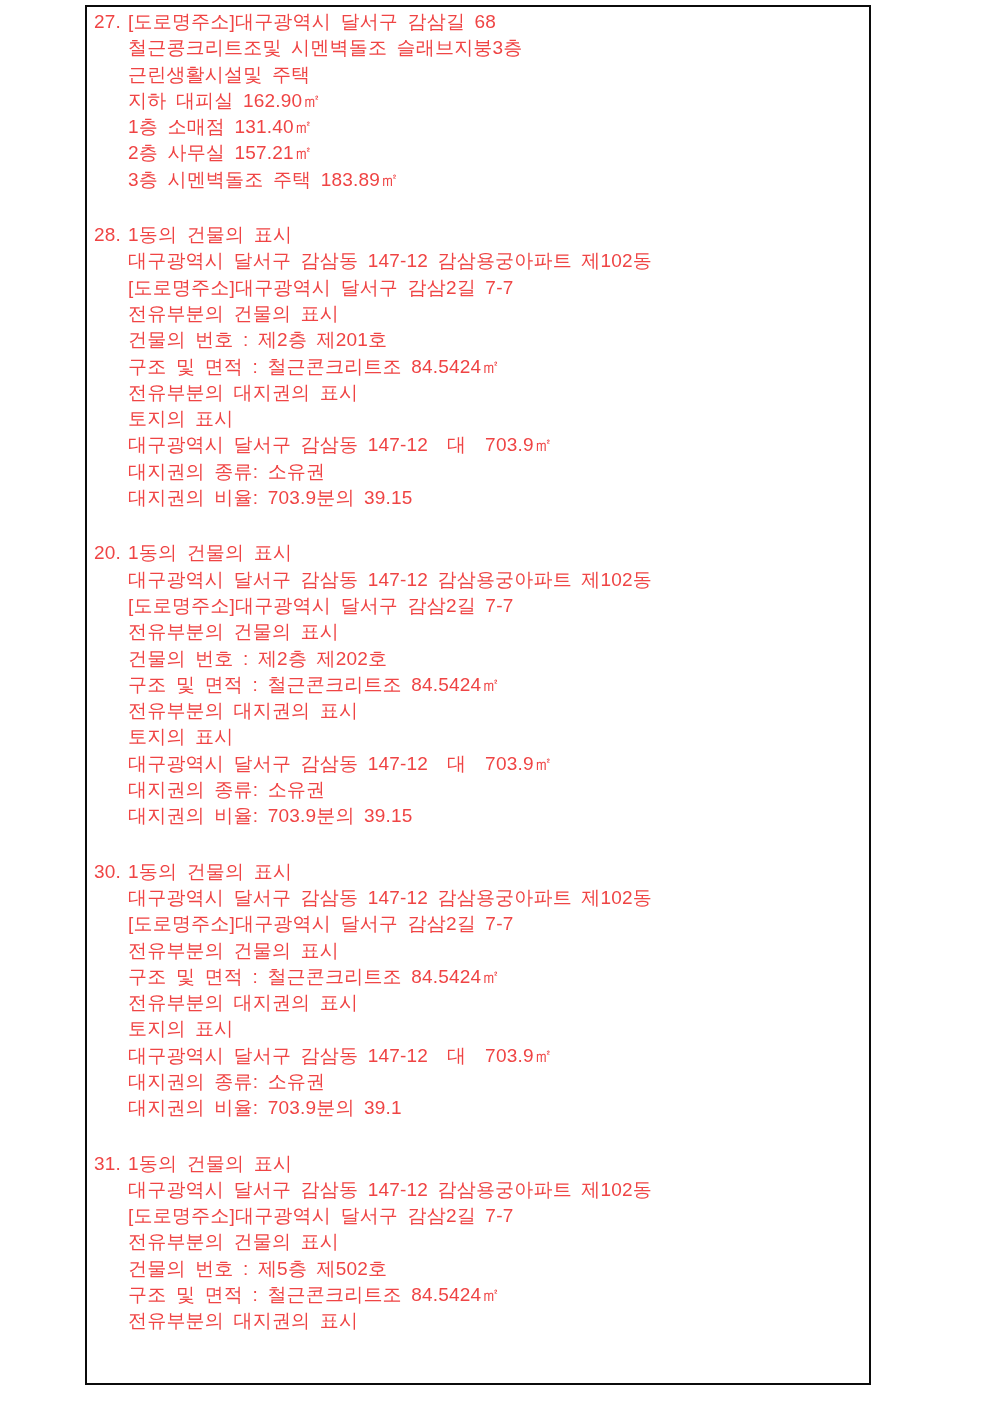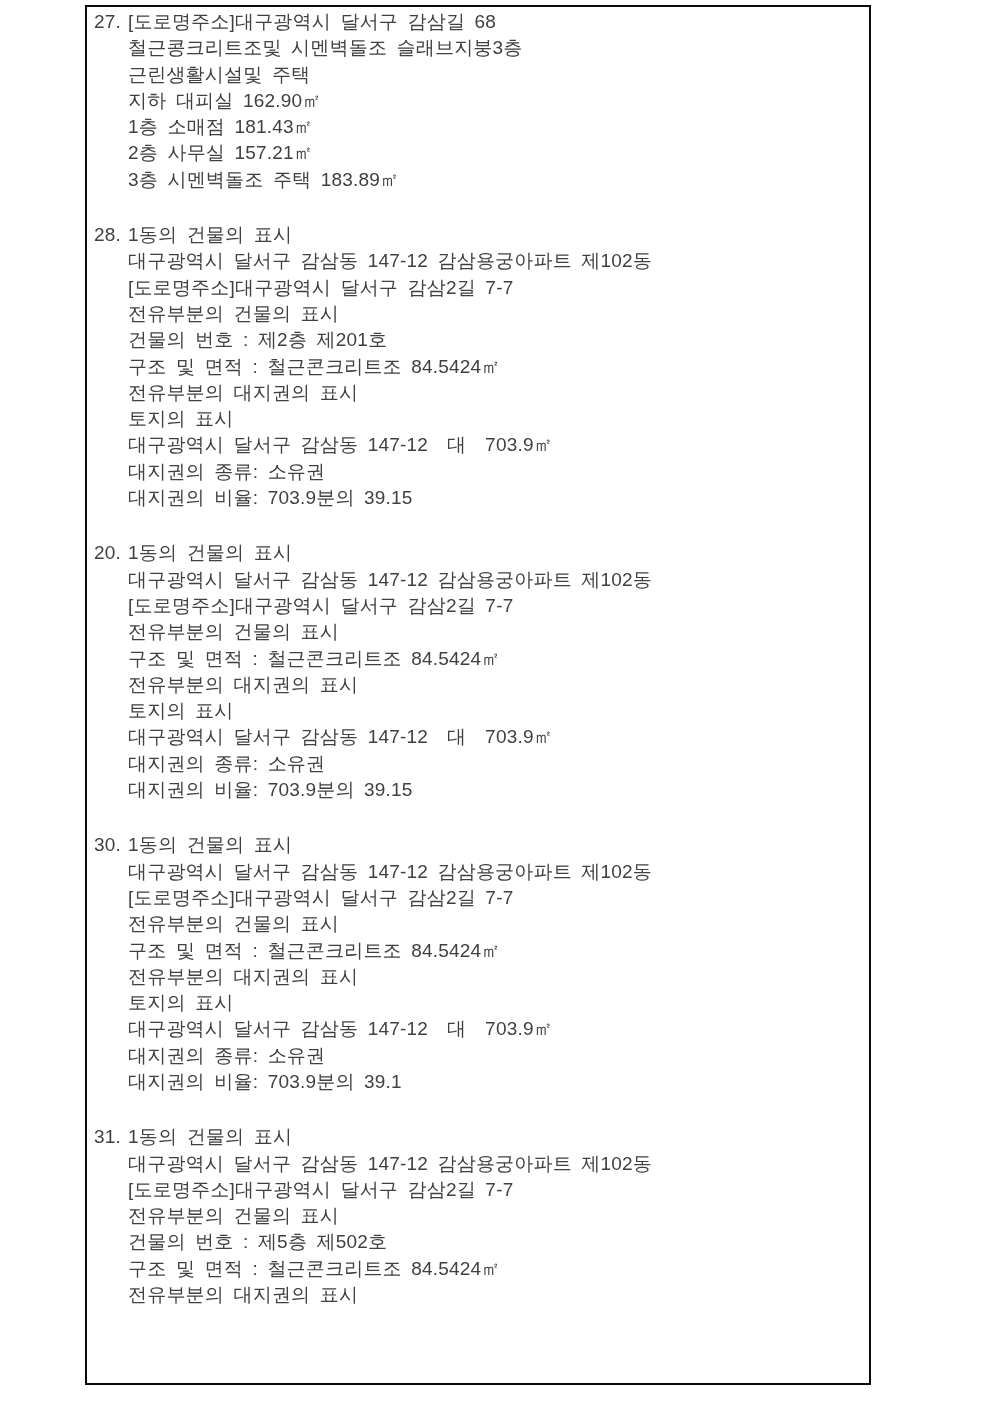--- a/index.html
+++ b/index.html
@@ -23,21 +23,21 @@
     overflow: hidden;
     background: #ffffff;
   }
   .doc-content {
     position: absolute;
     left: 41px;
     top: 2px;
     right: 8px;
     font-size: 19px;
     line-height: 26.3px;
-    color: #404040;
+    color: #ef4444;
     letter-spacing: 0.2px;
     word-spacing: 4px;
   }
   .entry {
     position: relative;
     margin-bottom: 29px;
   }
   .entry:last-child {
     margin-bottom: 2px;
   }
@@ -55,21 +55,21 @@
 
 <div class="doc-frame">
   <div class="doc-content">
 
     <div class="entry">
       <div class="line"><span class="entry-number">27.</span></div>
       <div class="line">[도로명주소]대구광역시 달서구 감삼길 68</div>
       <div class="line">철근콩크리트조및 시멘벽돌조 슬래브지붕3층</div>
       <div class="line">근린생활시설및 주택</div>
       <div class="line">지하 대피실 162.90㎡</div>
-      <div class="line">1층 소매점 181.43㎡</div>
+      <div class="line">1층 소매점 131.40㎡</div>
       <div class="line">2층 사무실 157.21㎡</div>
       <div class="line">3층 시멘벽돌조 주택 183.89㎡</div>
     </div>
 
     <div class="entry">
       <div class="line"><span class="entry-number">28.</span><span>1동의 건물의 표시</span></div>
       <div class="line">대구광역시 달서구 감삼동 147-12 감삼용궁아파트 제102동</div>
       <div class="line">[도로명주소]대구광역시 달서구 감삼2길 7-7</div>
       <div class="line">전유부분의 건물의 표시</div>
       <div class="line">건물의 번호 : 제2층 제201호</div>
@@ -79,20 +79,21 @@
       <div class="line">대구광역시 달서구 감삼동 147-12  대  703.9㎡</div>
       <div class="line">대지권의 종류: 소유권</div>
       <div class="line">대지권의 비율: 703.9분의 39.15</div>
     </div>
 
     <div class="entry">
       <div class="line"><span class="entry-number">20.</span><span>1동의 건물의 표시</span></div>
       <div class="line">대구광역시 달서구 감삼동 147-12 감삼용궁아파트 제102동</div>
       <div class="line">[도로명주소]대구광역시 달서구 감삼2길 7-7</div>
       <div class="line">전유부분의 건물의 표시</div>
+      <div class="line">건물의 번호 : 제2층 제202호</div>
       <div class="line">구조 및 면적 : 철근콘크리트조 84.5424㎡</div>
       <div class="line">전유부분의 대지권의 표시</div>
       <div class="line">토지의 표시</div>
       <div class="line">대구광역시 달서구 감삼동 147-12  대  703.9㎡</div>
       <div class="line">대지권의 종류: 소유권</div>
       <div class="line">대지권의 비율: 703.9분의 39.15</div>
     </div>
 
     <div class="entry">
       <div class="line"><span class="entry-number">30.</span><span>1동의 건물의 표시</span></div>

